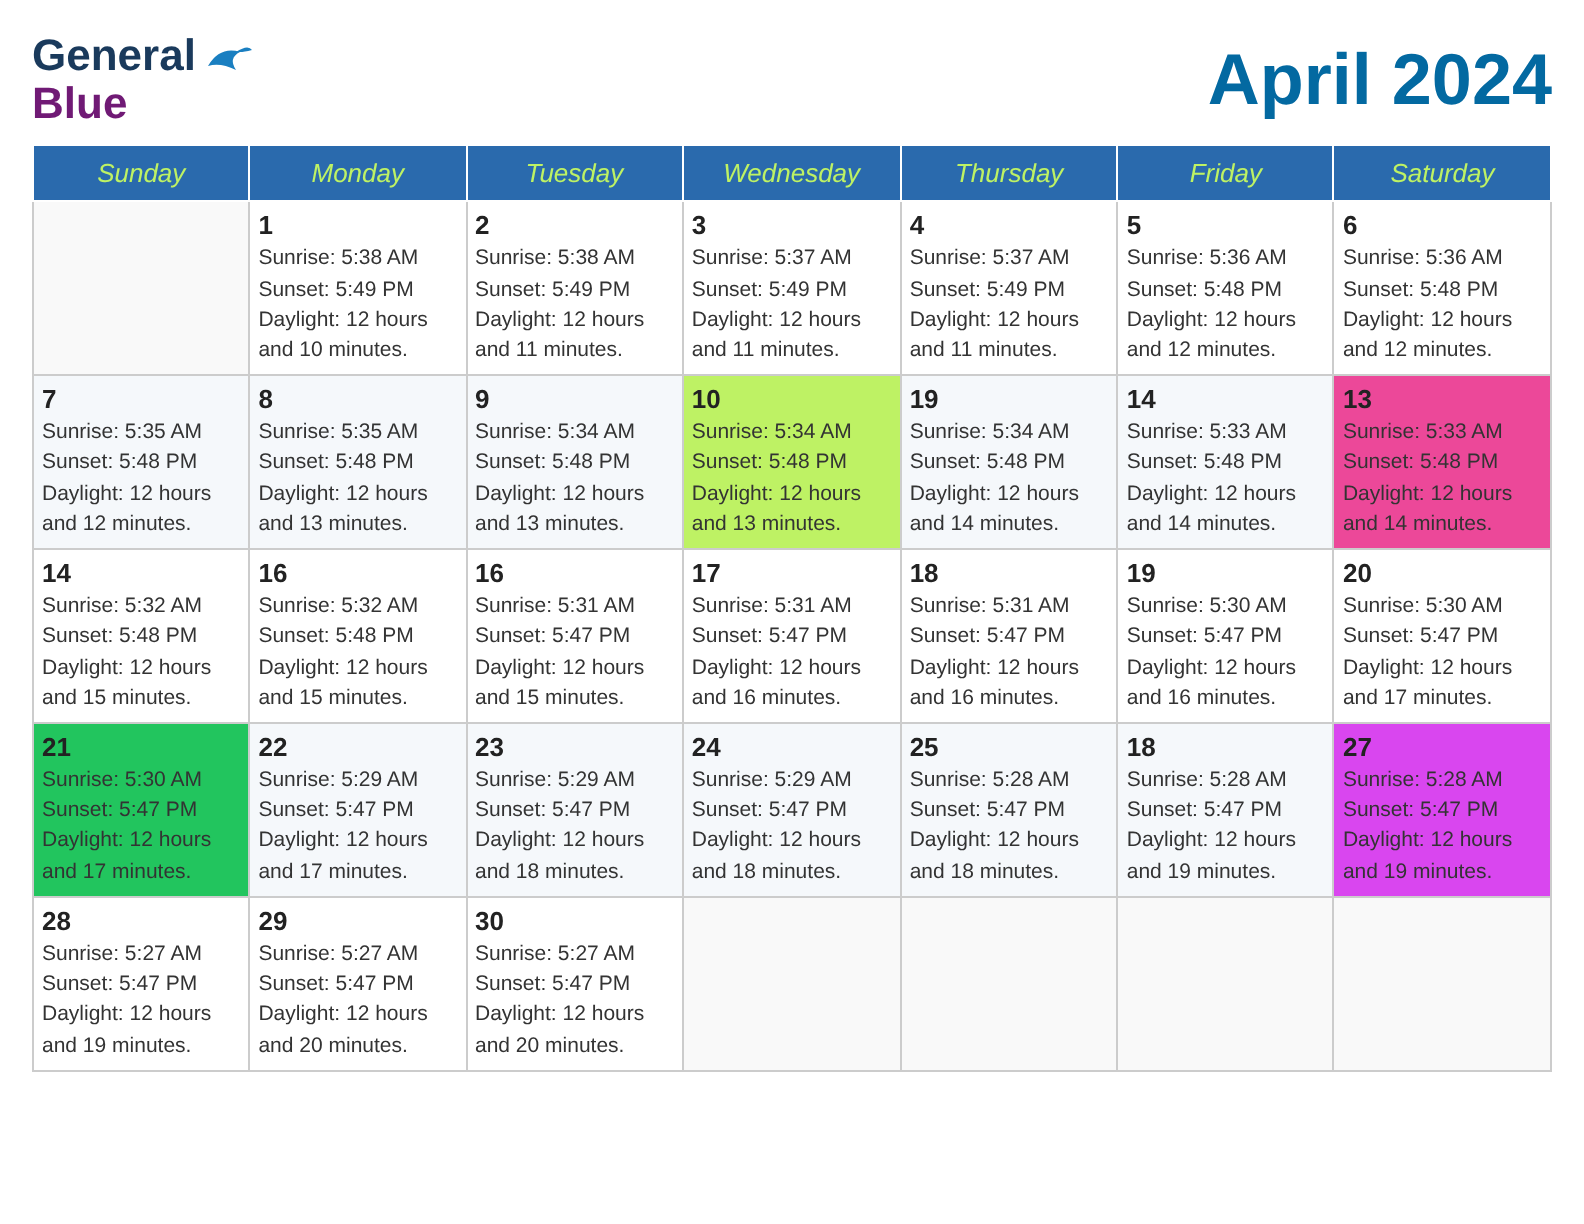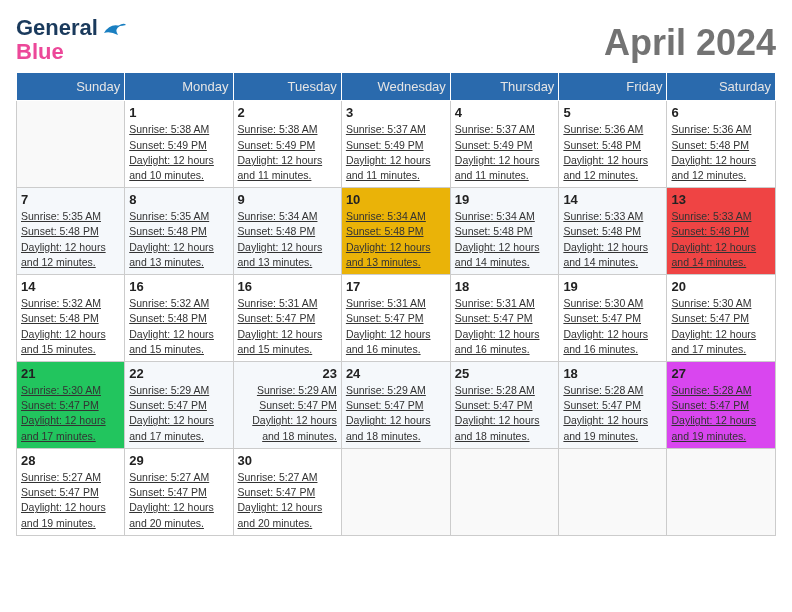--- a/index.html
+++ b/index.html
@@ -6,44 +6,45 @@
     body {
       font-family: Arial, sans-serif;
       background: #fff;
       width: 792px;
       min-height: 612px;
       padding: 16px;
     }
     .header {
       display: flex;
       justify-content: space-between;
-      align-items: flex-end;
+      align-items: center;
       margin-bottom: 8px;
     }
     .logo {
       display: flex;
       flex-direction: column;
       align-items: flex-start;
     }
     .title-area {
       text-align: right;
     }
     .calendar {
       width: 100%;
       border-collapse: collapse;
       font-size: 11px;
     }
     .calendar th {
       background: #2a6aad;
-      color: #e5e5e5;
+      color: #bef264;
       padding: 6px 4px;
-      text-align: right;
+      text-align: center;
       font-size: 13px;
       font-weight: normal;
       border: 1px solid #fff;
+      font-style: italic;
     }
     .calendar td {
       border: 1px solid #ccc;
       vertical-align: top;
       padding: 4px;
       width: 110px;
       height: 80px;
       background: #fff;
     }
     .calendar tr:nth-child(even) td {
@@ -53,43 +54,42 @@
       font-weight: bold;
       font-size: 13px;
       color: #222;
       display: block;
       margin-bottom: 2px;
     }
     .day-info {
       color: #333;
       line-height: 1.45;
       font-size: 10.5px;
-      text-decoration: underline;
     }
     .empty {
       background: #f9f9f9 !important;
     }
   </style>
 </head>
 <body>
 
 <div class="header">
   <div class="logo">
     <div style="display:flex;align-items:center;gap:0;">
       <span style="font-size:22px;font-weight:bold;color:#1a3a5c;line-height:1.1;">
-        General<br><span style="color:#ec4899;">Blue</span>
+        General<br><span style="color:#701a75;">Blue</span>
       </span>
       <svg width="28" height="20" viewBox="0 0 28 20" style="margin-left:2px;margin-top:-18px;">
         <path d="M4,12 Q10,2 20,5 Q14,8 18,14 Q10,10 4,12Z" fill="#1a7fc1"></path>
         <path d="M18,5 Q24,1 26,4 Q22,5 20,5Z" fill="#1a7fc1"></path>
       </svg>
     </div>
   </div>
   <div class="title-area">
-    <div style="font-size:36px;font-weight:bold;color:#737373;">April 2024</div>
+    <div style="font-size:36px;font-weight:bold;color:#0369a1;">April 2024</div>
   </div>
 </div>
 
 <table class="calendar">
   <thead>
     <tr id="calendar-header">
         <th>Sunday</th>
         <th>Monday</th>
         <th>Tuesday</th>
         <th>Wednesday</th>
@@ -132,33 +132,33 @@
           <div class="day-info">Sunrise: 5:35 AM<br>Sunset: 5:48 PM<br>Daylight: 12 hours<br>and 12 minutes.</div>
         </td>
         <td style="background: rgb(245, 248, 251);">
           <span class="day-num">8</span>
           <div class="day-info">Sunrise: 5:35 AM<br>Sunset: 5:48 PM<br>Daylight: 12 hours<br>and 13 minutes.</div>
         </td>
         <td style="background: rgb(245, 248, 251);">
           <span class="day-num">9</span>
           <div class="day-info">Sunrise: 5:34 AM<br>Sunset: 5:48 PM<br>Daylight: 12 hours<br>and 13 minutes.</div>
         </td>
-        <td style="background: #eab308;">
+        <td style="background: #bef264;">
           <span class="day-num">10</span>
           <div class="day-info">Sunrise: 5:34 AM<br>Sunset: 5:48 PM<br>Daylight: 12 hours<br>and 13 minutes.</div>
         </td>
         <td style="background: rgb(245, 248, 251);">
           <span class="day-num">19</span>
           <div class="day-info">Sunrise: 5:34 AM<br>Sunset: 5:48 PM<br>Daylight: 12 hours<br>and 14 minutes.</div>
         </td>
         <td style="background: rgb(245, 248, 251);">
           <span class="day-num">14</span>
           <div class="day-info">Sunrise: 5:33 AM<br>Sunset: 5:48 PM<br>Daylight: 12 hours<br>and 14 minutes.</div>
         </td>
-        <td style="background: #ef4444; margin-left: 39px;">
+        <td style="background: #ec4899; margin-left: 39px;">
           <span class="day-num">13</span>
           <div class="day-info">Sunrise: 5:33 AM<br>Sunset: 5:48 PM<br>Daylight: 12 hours<br>and 14 minutes.</div>
         </td>
       </tr>
       <tr>
         <td>
           <span class="day-num">14</span>
           <div class="day-info">Sunrise: 5:32 AM<br>Sunset: 5:48 PM<br>Daylight: 12 hours<br>and 15 minutes.</div>
         </td>
         <td>
@@ -188,21 +188,21 @@
       </tr>
       <tr style="background: rgb(245, 248, 251);">
         <td style="background: #22c55e;">
           <span class="day-num">21</span>
           <div class="day-info">Sunrise: 5:30 AM<br>Sunset: 5:47 PM<br>Daylight: 12 hours<br>and 17 minutes.</div>
         </td>
         <td style="background: rgb(245, 248, 251);">
           <span class="day-num">22</span>
           <div class="day-info">Sunrise: 5:29 AM<br>Sunset: 5:47 PM<br>Daylight: 12 hours<br>and 17 minutes.</div>
         </td>
-        <td style="background: rgb(245, 248, 251); text-align: right;">
+        <td style="background: rgb(245, 248, 251);">
           <span class="day-num">23</span>
           <div class="day-info">Sunrise: 5:29 AM<br>Sunset: 5:47 PM<br>Daylight: 12 hours<br>and 18 minutes.</div>
         </td>
         <td style="background: rgb(245, 248, 251);">
           <span class="day-num">24</span>
           <div class="day-info">Sunrise: 5:29 AM<br>Sunset: 5:47 PM<br>Daylight: 12 hours<br>and 18 minutes.</div>
         </td>
         <td style="background: rgb(245, 248, 251);">
           <span class="day-num">25</span>
           <div class="day-info">Sunrise: 5:28 AM<br>Sunset: 5:47 PM<br>Daylight: 12 hours<br>and 18 minutes.</div>

